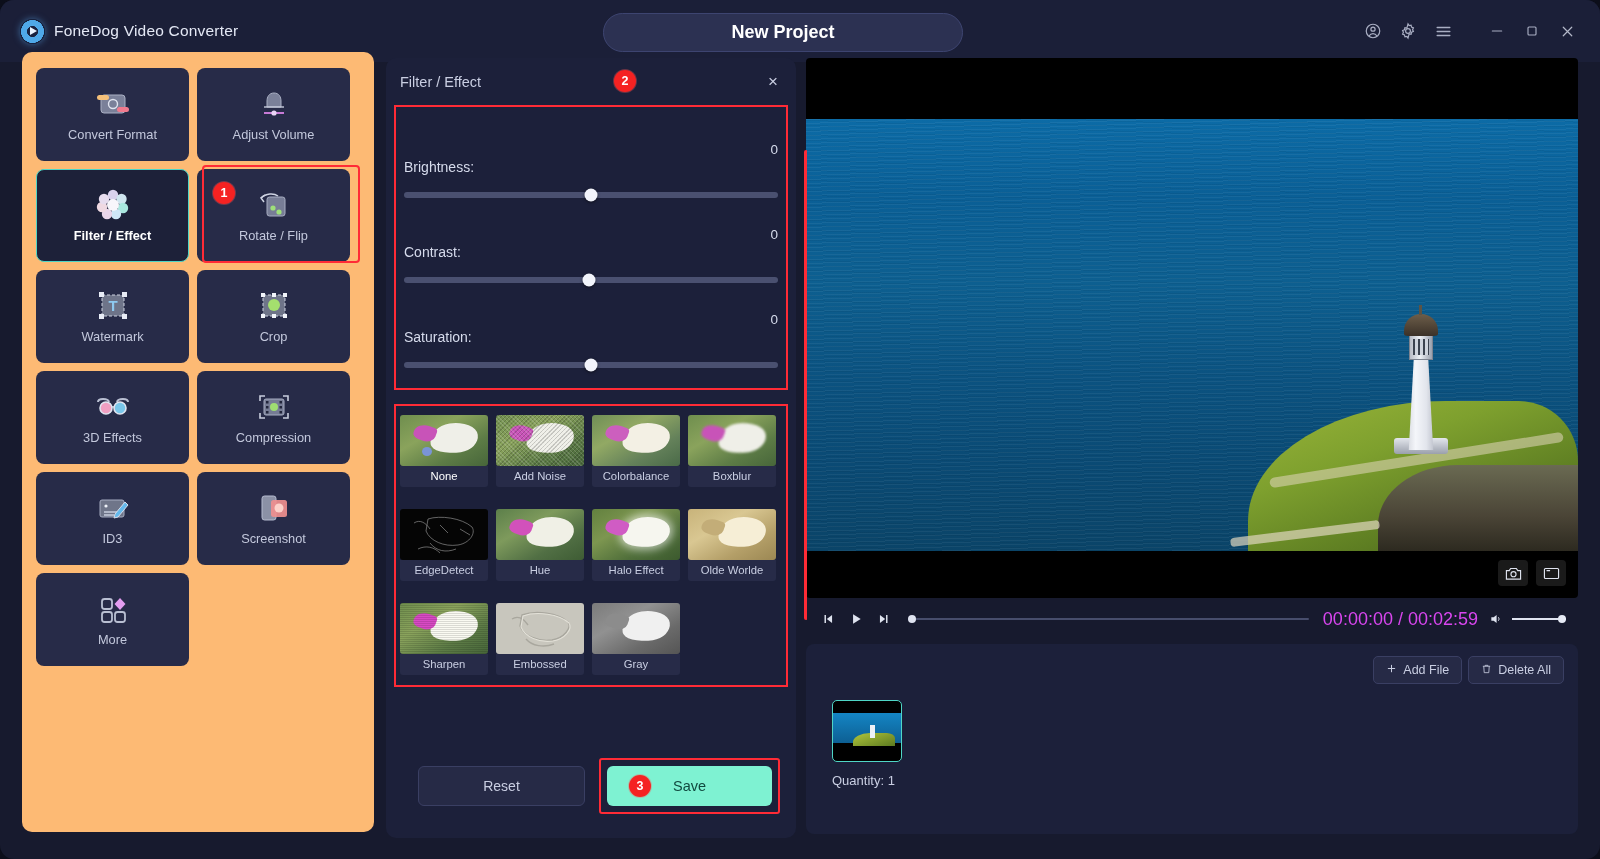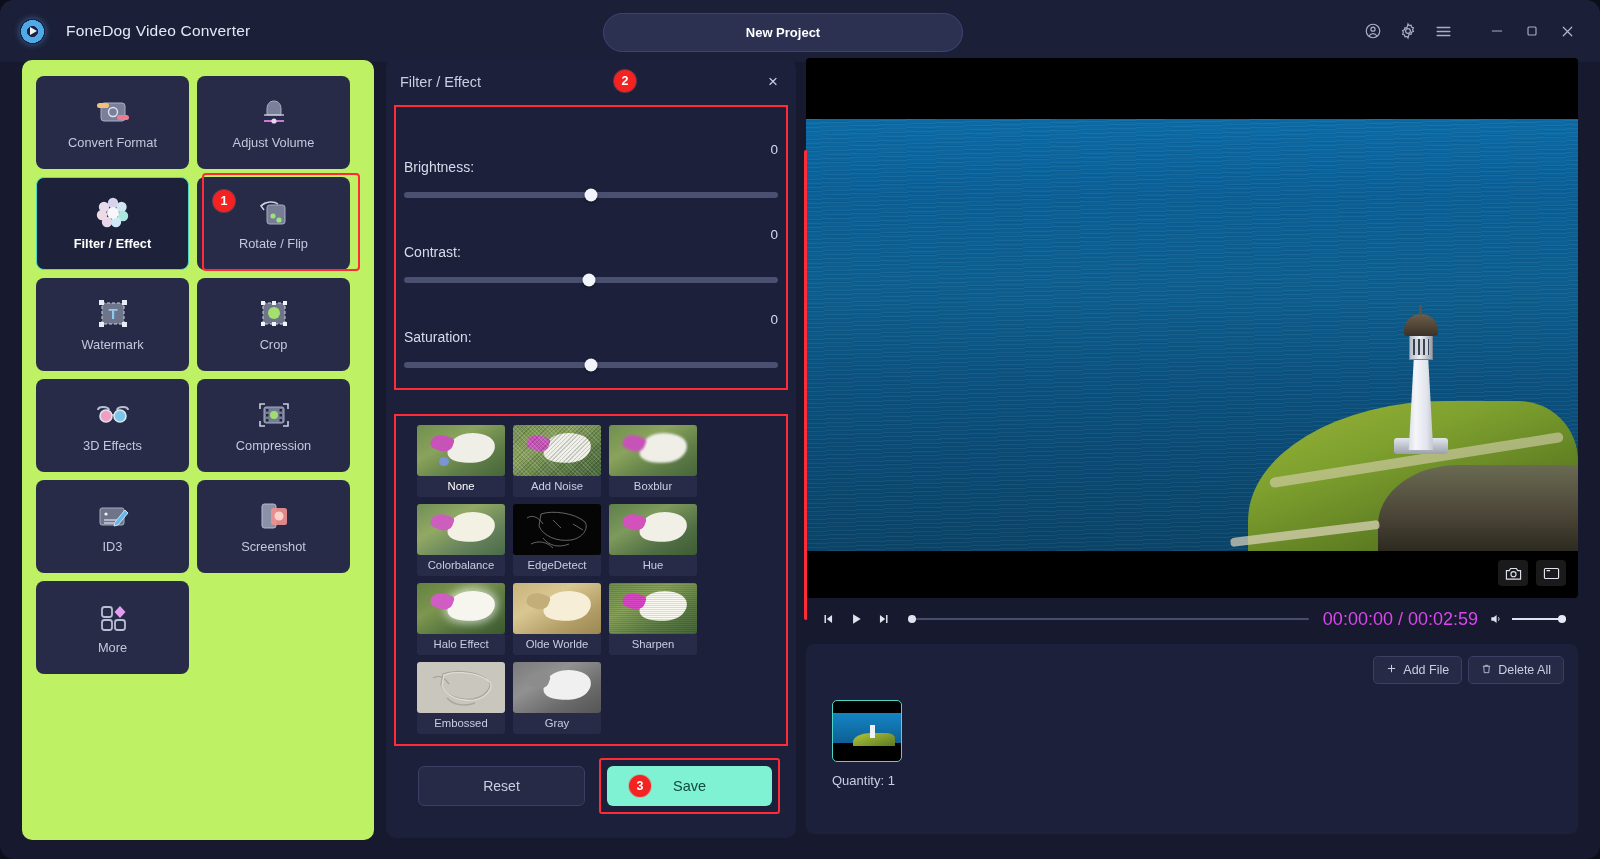--- a/index.html
+++ b/index.html
@@ -18,21 +18,21 @@
     overflow: hidden;
   }
 
   
   .titlebar {
     position: absolute; top: 0; left: 0;
     width: 1600px; height: 62px;
     background: #1b1f38;
     display: flex; align-items: center;
   }
-  .brand { display: flex; align-items: center; gap: 21px; margin-left: 20px; }
+  .brand { display: flex; align-items: center; gap: 9px; margin-left: 20px; }
   .logo-dot {
     width: 25px; height: 25px; border-radius: 50%;
     background: radial-gradient(circle at 50% 50%, #1a2240 0 30%, #4fa8e8 32% 64%, #16203c 66%);
     display: flex; align-items: center; justify-content: center;
     box-shadow: 0 0 7px rgba(90,170,240,.55);
   }
   .logo-dot::after {
     content: ""; width: 0; height: 0; margin-left: 2px;
     border-left: 7px solid #eaf4ff;
     border-top: 4.5px solid transparent;
@@ -42,39 +42,39 @@
 
   .tabs {
     position: absolute; left: 603px; top: 13px;
     width: 360px; height: 39px;
     background: #232741;
     border-radius: 20px;
     display: flex; align-items: center;
   }
   .tab {
     flex: 1; height: 39px; line-height: 39px;
-    text-align: center; font-size: 13px; color: #9a9fb8;
+    text-align: center; font-size: 18px; color: #9a9fb8;
     border-radius: 20px; cursor: pointer;
   }
   .tab.active {
     background: #2c3152; color: #ffffff; font-weight: bold;
     border: 1px solid #3d4470;
     line-height: 37px;
   }
 
   .winctrls { position: absolute; right: 18px; top: 0; height: 62px; display: flex; align-items: center; gap: 5px; }
   .wicon { width: 30px; height: 30px; display: flex; align-items: center; justify-content: center; cursor: pointer; opacity: .82; }
   .wicon svg { display: block; }
   .winctrls .gap { width: 14px; }
 
   
   .sidebar {
-    position: absolute; left: 22px; top: 60px;
+    position: absolute; left: 22px; top: 52px;
     width: 352px; height: 780px;
-    background: #bef264;
+    background: #fdba74;
     border-radius: 10px;
     padding: 16px 14px;
   }
   .tool-grid { display: flex; flex-wrap: wrap; gap: 8px 8px; }
   .tool {
     width: 153px; height: 93px;
     background: #272b48;
     border-radius: 8px;
     display: flex; flex-direction: column;
     align-items: center; justify-content: center;
@@ -132,23 +132,23 @@
     background: #4a5070;
   }
   .knob {
     position: absolute; top: 50%; transform: translate(-50%,-50%);
     width: 13px; height: 13px; border-radius: 50%;
     background: #f2f4fb; cursor: pointer;
     box-shadow: 0 1px 3px rgba(0,0,0,.5);
   }
 
   .filters {
-    margin: 24px 8px 0; padding: 9px 21px 10px;
+    margin: 14px 8px 0; padding: 9px 4px 10px;
     border: 2px solid #ff2b36;
-    display: flex; flex-wrap: wrap; gap: 7px 8px;
+    display: flex; flex-wrap: wrap; gap: 22px 8px;
   }
   .fcell { width: 88px; cursor: pointer; }
   .fthumb {
     width: 88px; height: 51px; border-radius: 3px;
     background: #5d7a4a; overflow: hidden; position: relative;
   }
   .fcap {
     height: 21px; line-height: 21px; text-align: center;
     font-size: 11.3px; color: #c9cee2;
     background: #272b48;
@@ -566,33 +566,33 @@
       <div class="fcell">
         <div class="fthumb" style="background:linear-gradient(150deg,#6f8e4e,#8aa35c 35%,#5d7c46 70%,#47663a);">
           <div style="position:absolute;left:30px;top:8px;width:48px;height:30px;background:#efefe8;border-radius:45% 55% 40% 60%/60% 50% 50% 40%;transform:rotate(-8deg);"></div>
           <div style="position:absolute;left:14px;top:10px;width:22px;height:16px;background:#c853b8;border-radius:60% 20% 50% 30%;transform:rotate(20deg);"></div>
           <div style="position:absolute;inset:0;background-image:repeating-linear-gradient(45deg,rgba(255,255,255,.15) 0 1px,transparent 1px 3px),repeating-linear-gradient(-45deg,rgba(0,0,0,.18) 0 1px,transparent 1px 3px);"></div>
         </div>
         <div class="fcap">Add Noise</div>
       </div>
 
       <div class="fcell">
+        <div class="fthumb" style="background:linear-gradient(150deg,#6f8e56,#92a964 35%,#64815a 70%,#4a6a48);">
+          <div style="position:absolute;left:30px;top:8px;width:48px;height:30px;background:#f3f0e4;border-radius:45% 55% 40% 60%/60% 50% 50% 40%;transform:rotate(-8deg);"></div>
+          <div style="position:absolute;left:14px;top:10px;width:22px;height:16px;background:#cc5fbe;border-radius:60% 20% 50% 30%;transform:rotate(20deg);"></div>
+        </div>
+        <div class="fcap">Colorbalance</div>
+      </div>
+
+      <div class="fcell">
         <div class="fthumb" style="background:linear-gradient(150deg,#6f8e4e,#8aa35c 35%,#5d7c46 70%,#47663a);">
           <div style="position:absolute;left:30px;top:8px;width:48px;height:30px;background:#efefe8;border-radius:45% 55% 40% 60%/60% 50% 50% 40%;transform:rotate(-8deg);filter:blur(1.3px);"></div>
           <div style="position:absolute;left:14px;top:10px;width:22px;height:16px;background:#c853b8;border-radius:60% 20% 50% 30%;transform:rotate(20deg);filter:blur(1.3px);"></div>
         </div>
         <div class="fcap">Boxblur</div>
-      </div>
-
-      <div class="fcell">
-        <div class="fthumb" style="background:linear-gradient(150deg,#6f8e56,#92a964 35%,#64815a 70%,#4a6a48);">
-          <div style="position:absolute;left:30px;top:8px;width:48px;height:30px;background:#f3f0e4;border-radius:45% 55% 40% 60%/60% 50% 50% 40%;transform:rotate(-8deg);"></div>
-          <div style="position:absolute;left:14px;top:10px;width:22px;height:16px;background:#cc5fbe;border-radius:60% 20% 50% 30%;transform:rotate(20deg);"></div>
-        </div>
-        <div class="fcap">Colorbalance</div>
       </div>
 
       <div class="fcell">
         <div class="fthumb" style="background:#050505;">
           <svg width="88" height="51" viewBox="0 0 88 51">
             <g fill="none" stroke="#8d8d8d" stroke-width="0.7">
               <path d="M28 10 C40 6 62 9 72 18 C76 24 70 34 58 36 C44 38 30 32 26 22 z"></path>
               <path d="M14 14 C20 10 26 14 30 20"></path>
               <path d="M30 34 C36 42 46 44 56 40"></path>
               <path d="M18 40 C26 36 34 38 40 44"></path>

